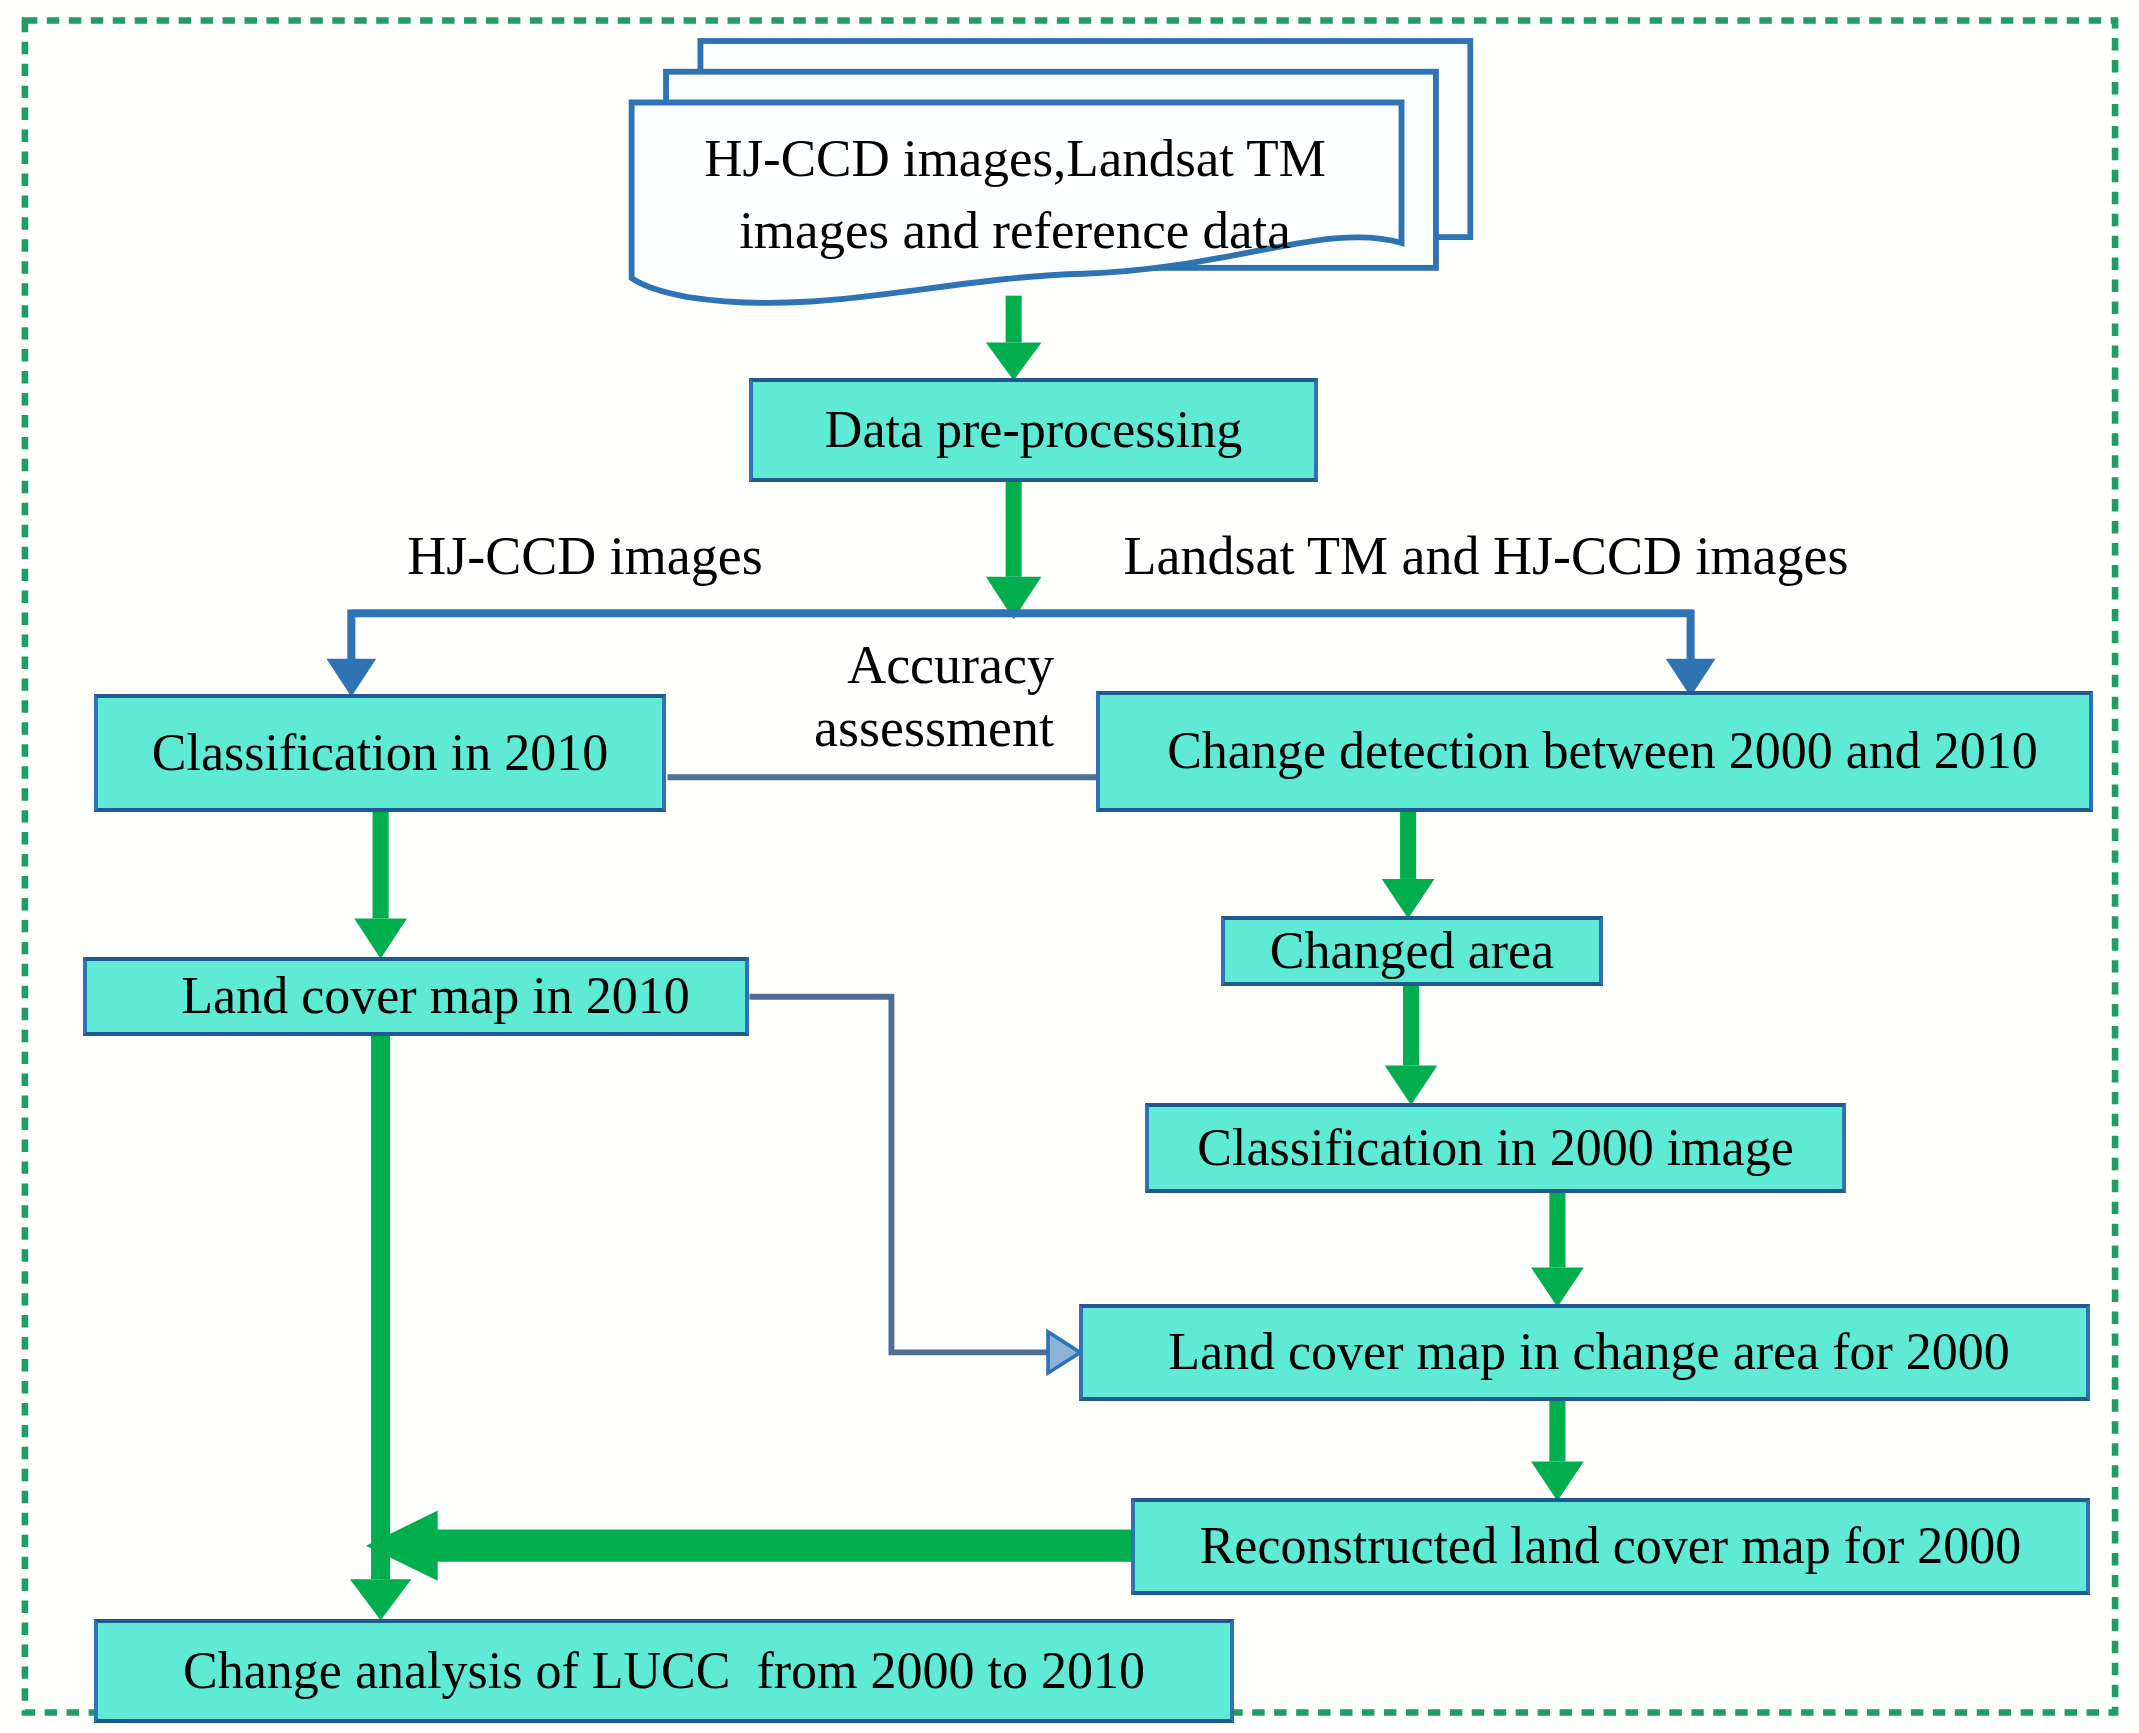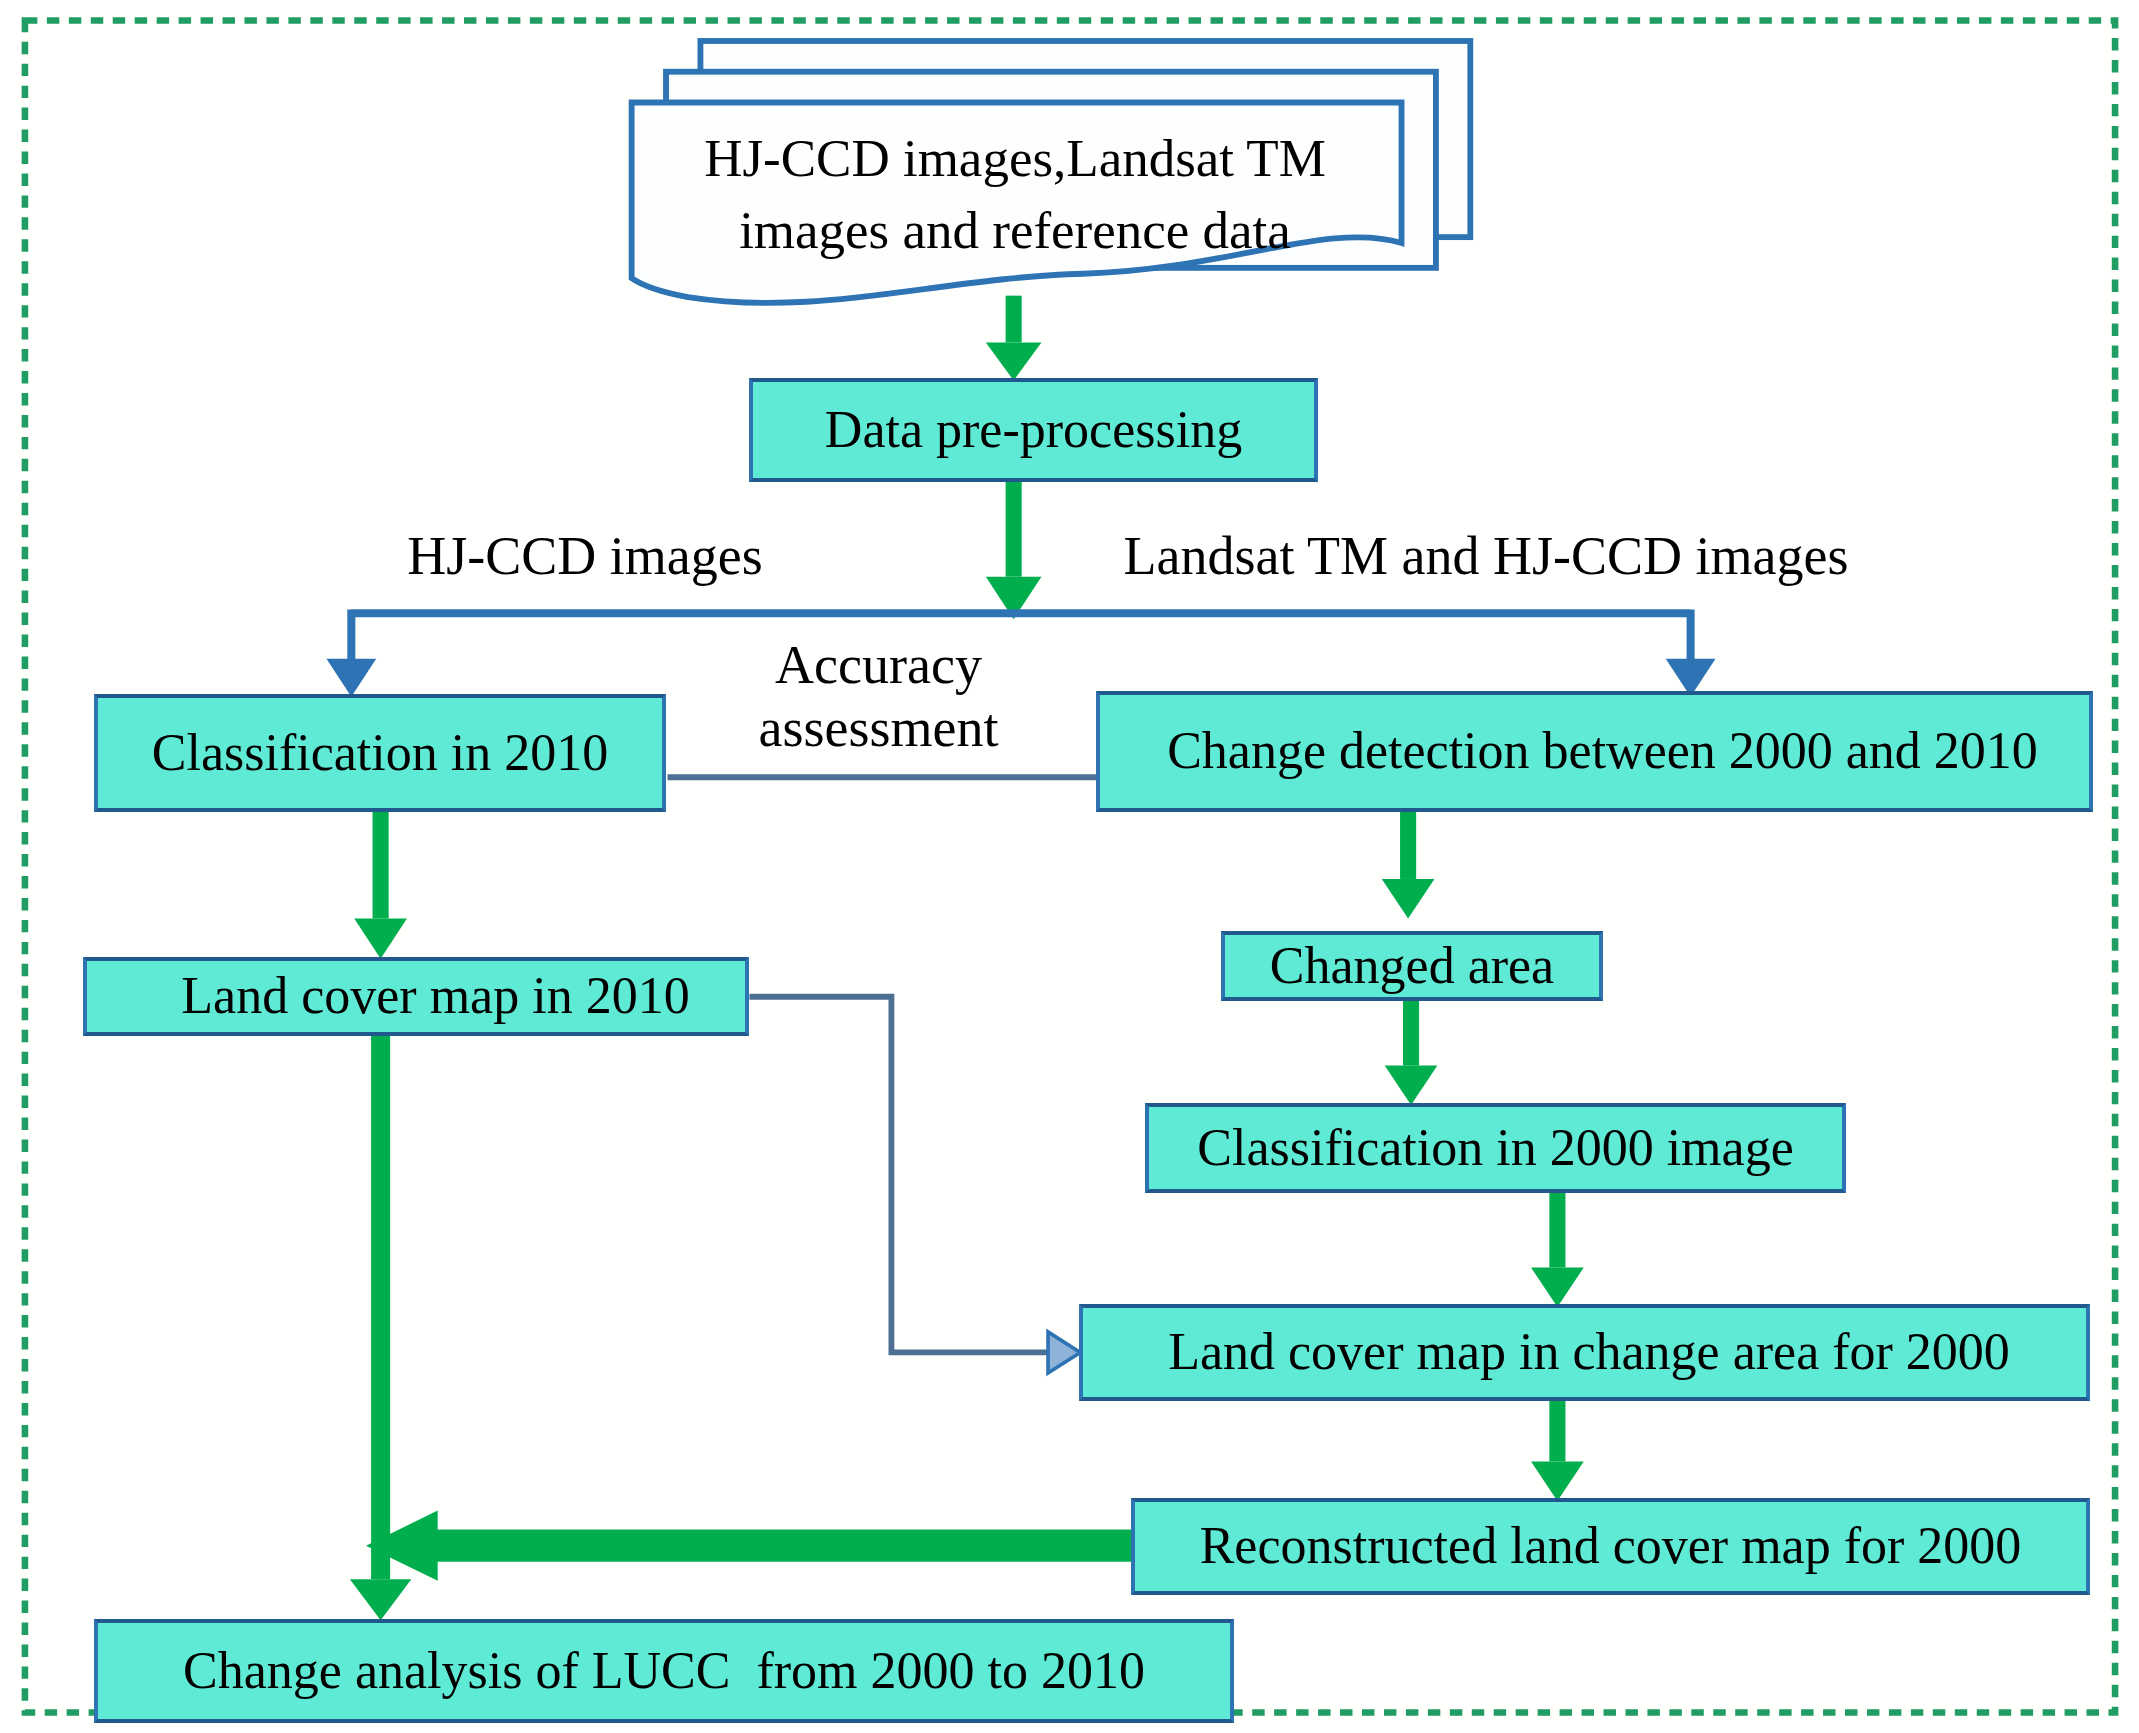--- a/index.html
+++ b/index.html
@@ -89,31 +89,31 @@
 images and reference data</div>
 
   <div class="node" style="left:749px;top:378px;width:569px;height:104px;">Data pre-processing</div>
 
   <div class="node" style="left:94px;top:694px;width:572px;height:118px;">Classification in 2010</div>
 
   <div class="node" style="left:1096px;top:691px;width:997px;height:121px;padding-left:16px;">Change detection between 2000 and 2010</div>
 
   <div class="node" style="left:83px;top:957px;width:666px;height:79px;padding-left:39px;">Land cover map in 2010</div>
 
-  <div class="node" style="left:1221px;top:916px;width:382px;height:70px;margin-top:15px;">Changed area</div>
+  <div class="node" style="left:1221px;top:916px;width:382px;height:70px;">Changed area</div>
 
   <div class="node" style="left:1145px;top:1103px;width:701px;height:90px;">Classification in 2000 image</div>
 
   <div class="node" style="left:1079px;top:1304px;width:1011px;height:97px;padding-left:9px;">Land cover map in change area for 2000</div>
 
   <div class="node" style="left:1131px;top:1498px;width:959px;height:97px;">Reconstructed land cover map for 2000</div>
 
   <div class="node" style="left:94px;top:1619px;width:1140px;height:104px;">Change analysis of LUCC  from 2000 to 2010</div>
 
   <div class="label" style="left:329px;top:525px;width:512px;">HJ-CCD images</div>
 
   <div class="label" style="left:1047px;top:525px;width:878px;">Landsat TM and HJ-CCD images</div>
 
-  <div class="label" style="left:703px;top:634px;width:351px;">Accuracy
+  <div class="label" style="left:703px;top:634px;width:351px;text-align:right;">Accuracy
 assessment</div>
 
 </div>
 
 
 </body></html>

